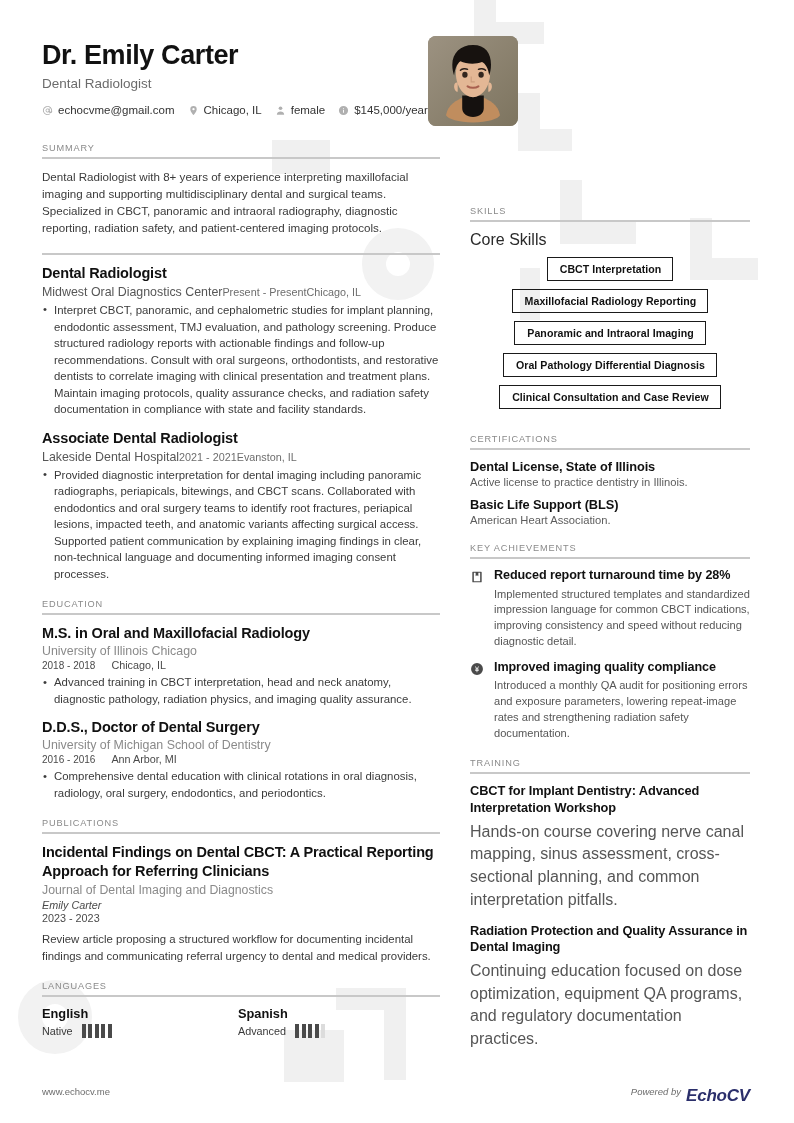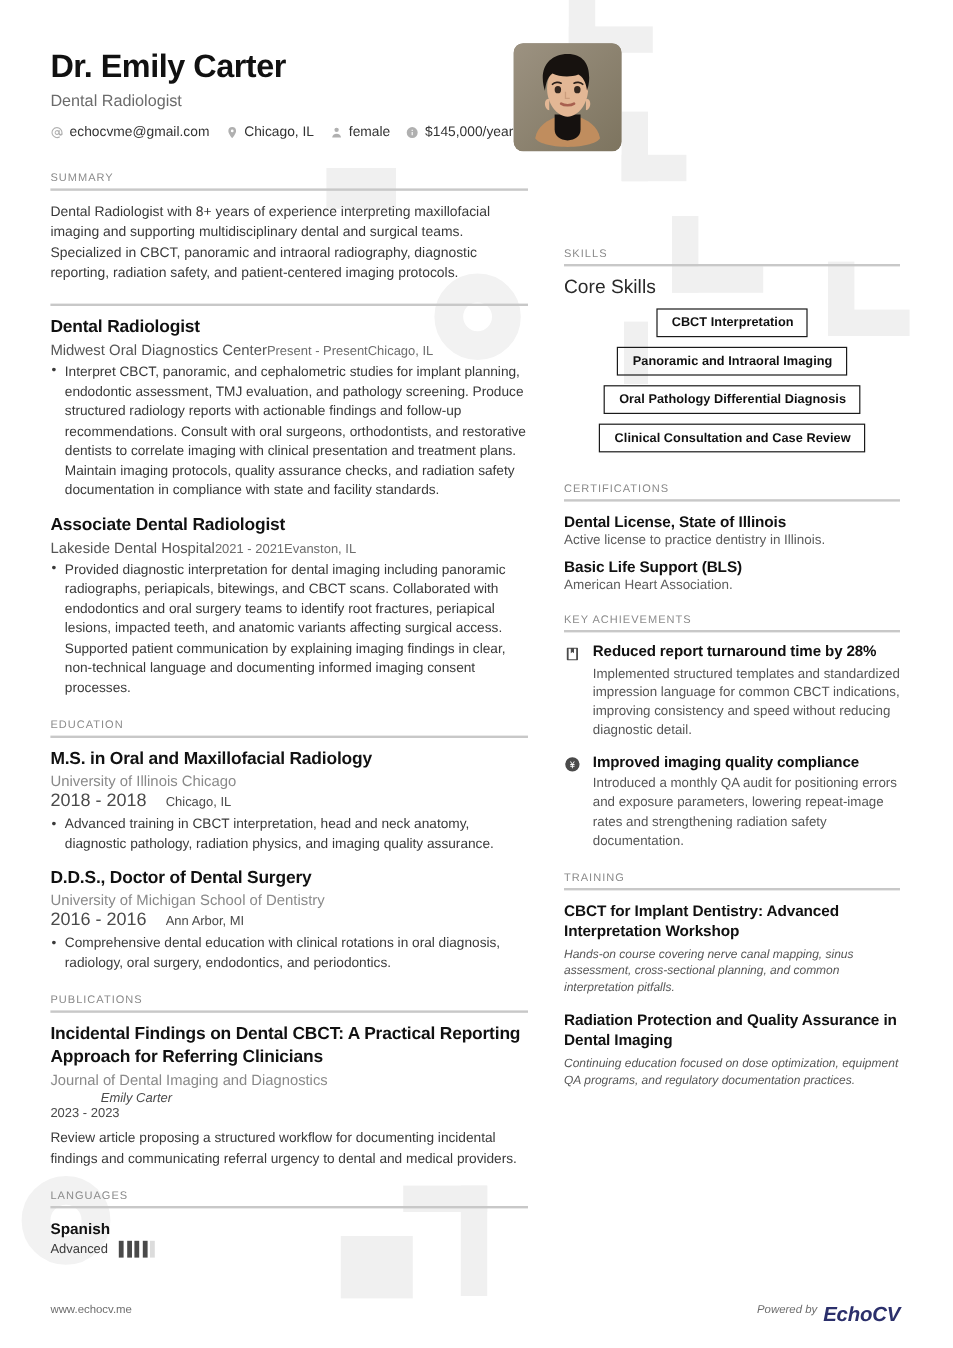--- a/index.html
+++ b/index.html
@@ -123,21 +123,21 @@
     align-items: baseline;
     margin-top: 2px;
     flex-wrap: wrap;
   }
   .entry-org { font-size: 12.4px; color: #565656; }
   .entry-dates { font-size: 10.8px; color: #6d6d6d; }
   .entry-loc { font-size: 10.8px; color: #6d6d6d; }
 
   .edu-school { font-size: 12.4px; color: #8a8a8a; margin-top: 1px; }
   .edu-line { display: flex; gap: 16px; align-items: baseline; margin-top: 1px; }
-  .edu-dates { font-size: 15px; color: #4a4a4a; text-align: right; }
+  .edu-dates { font-size: 10px; color: #4a4a4a; text-align: right; }
   .edu-loc   { font-size: 10.8px; color: #4a4a4a; }
 
   ul.bullets { list-style: none; margin-top: 3px; }
   ul.bullets li {
     position: relative;
     padding-left: 12px;
     font-size: 11.4px;
     line-height: 1.45;
     color: #3a3a3a;
   }
@@ -151,21 +151,21 @@
 
   
   .pub-title {
     font-size: 14.5px;
     font-weight: 700;
     color: #111;
     line-height: 1.32;
     letter-spacing: -0.15px;
   }
   .pub-journal { font-size: 12.3px; color: #8a8a8a; margin-top: 2px; }
-  .pub-author  { font-size: 10.8px; color: #4a4a4a; font-style: italic; margin-top: 2px; margin-left: 42px; }
+  .pub-author  { font-size: 10.8px; color: #4a4a4a; font-style: italic; margin-top: 2px; }
   .pub-dates   { font-size: 10.8px; color: #4a4a4a; margin-top: 1px; }
   .pub-desc    { font-size: 11.4px; line-height: 1.45; color: #3a3a3a; margin-top: 7px; }
 
   
   .langs { display: flex; }
   .lang { width: 196px; }
   .lang-name { font-size: 12.8px; font-weight: 700; color: #111; }
   .lang-row { display: flex; align-items: center; gap: 9px; margin-top: 3px; }
   .lang-level { font-size: 10.8px; color: #3a3a3a; }
   .bars { display: flex; gap: 2.5px; }
@@ -199,21 +199,21 @@
   .ach { display: flex; gap: 10px; margin-bottom: 10px; }
   .ach:last-child { margin-bottom: 0; }
   .ach-icon { width: 14px; height: 14px; flex: none; margin-top: 2px; }
   .ach-icon svg { display: block; width: 14px; height: 14px; fill: #4a4a4a; }
   .ach-title { font-size: 12.6px; font-weight: 700; color: #111; line-height: 1.25; letter-spacing: -0.1px; }
   .ach-desc { font-size: 11.1px; line-height: 1.42; color: #565656; margin-top: 3px; }
 
   .train { margin-bottom: 11px; }
   .train:last-child { margin-bottom: 0; }
   .train-name { font-size: 12.8px; font-weight: 700; color: #111; line-height: 1.3; letter-spacing: -0.1px; }
-  .train-desc { font-size: 10px; line-height: 1.42; color: #565656; margin-top: 4px; font-style: italic; }
+  .train-desc { font-size: 16px; line-height: 1.42; color: #565656; margin-top: 4px; }
 
   
   .footer {
     position: absolute;
     left: 42px;
     right: 44px;
     bottom: 17px;
     display: flex;
     justify-content: space-between;
     align-items: baseline;
@@ -378,20 +378,33 @@
             <div class="pub-dates">2023 - 2023</div>
             <div class="pub-desc">Review article proposing a structured workflow for documenting incidental findings and communicating referral urgency to dental and medical providers.</div>
           </div>
         </div>
 
         <div class="section">
           <div class="sec-label">LANGUAGES</div>
           <div class="sec-rule"></div>
 
           <div class="langs">
+            <div class="lang">
+              <div class="lang-name">English</div>
+              <div class="lang-row">
+                <span class="lang-level">Native</span>
+                <span class="bars">
+                  <i class="bar"></i>
+                  <i class="bar"></i>
+                  <i class="bar"></i>
+                  <i class="bar"></i>
+                  <i class="bar"></i>
+                </span>
+              </div>
+            </div>
 
             <div class="lang">
               <div class="lang-name">Spanish</div>
               <div class="lang-row">
                 <span class="lang-level">Advanced</span>
                 <span class="bars">
                   <i class="bar"></i>
                   <i class="bar"></i>
                   <i class="bar"></i>
                   <i class="bar"></i>
@@ -405,20 +418,21 @@
       </div>
 
       <div class="col-right">
 
         <div class="section" style="margin-top:80px;">
           <div class="sec-label">SKILLS</div>
           <div class="sec-rule"></div>
           <div class="skills-group-title">Core Skills</div>
           <div class="skill-chip-wrap">
             <span class="skill-chip">CBCT Interpretation</span>
+            <span class="skill-chip">Maxillofacial Radiology Reporting</span>
             <span class="skill-chip">Panoramic and Intraoral Imaging</span>
             <span class="skill-chip">Oral Pathology Differential Diagnosis</span>
             <span class="skill-chip">Clinical Consultation and Case Review</span>
           </div>
         </div>
 
         <div class="section">
           <div class="sec-label">CERTIFICATIONS</div>
           <div class="sec-rule"></div>
           <div class="cert">

